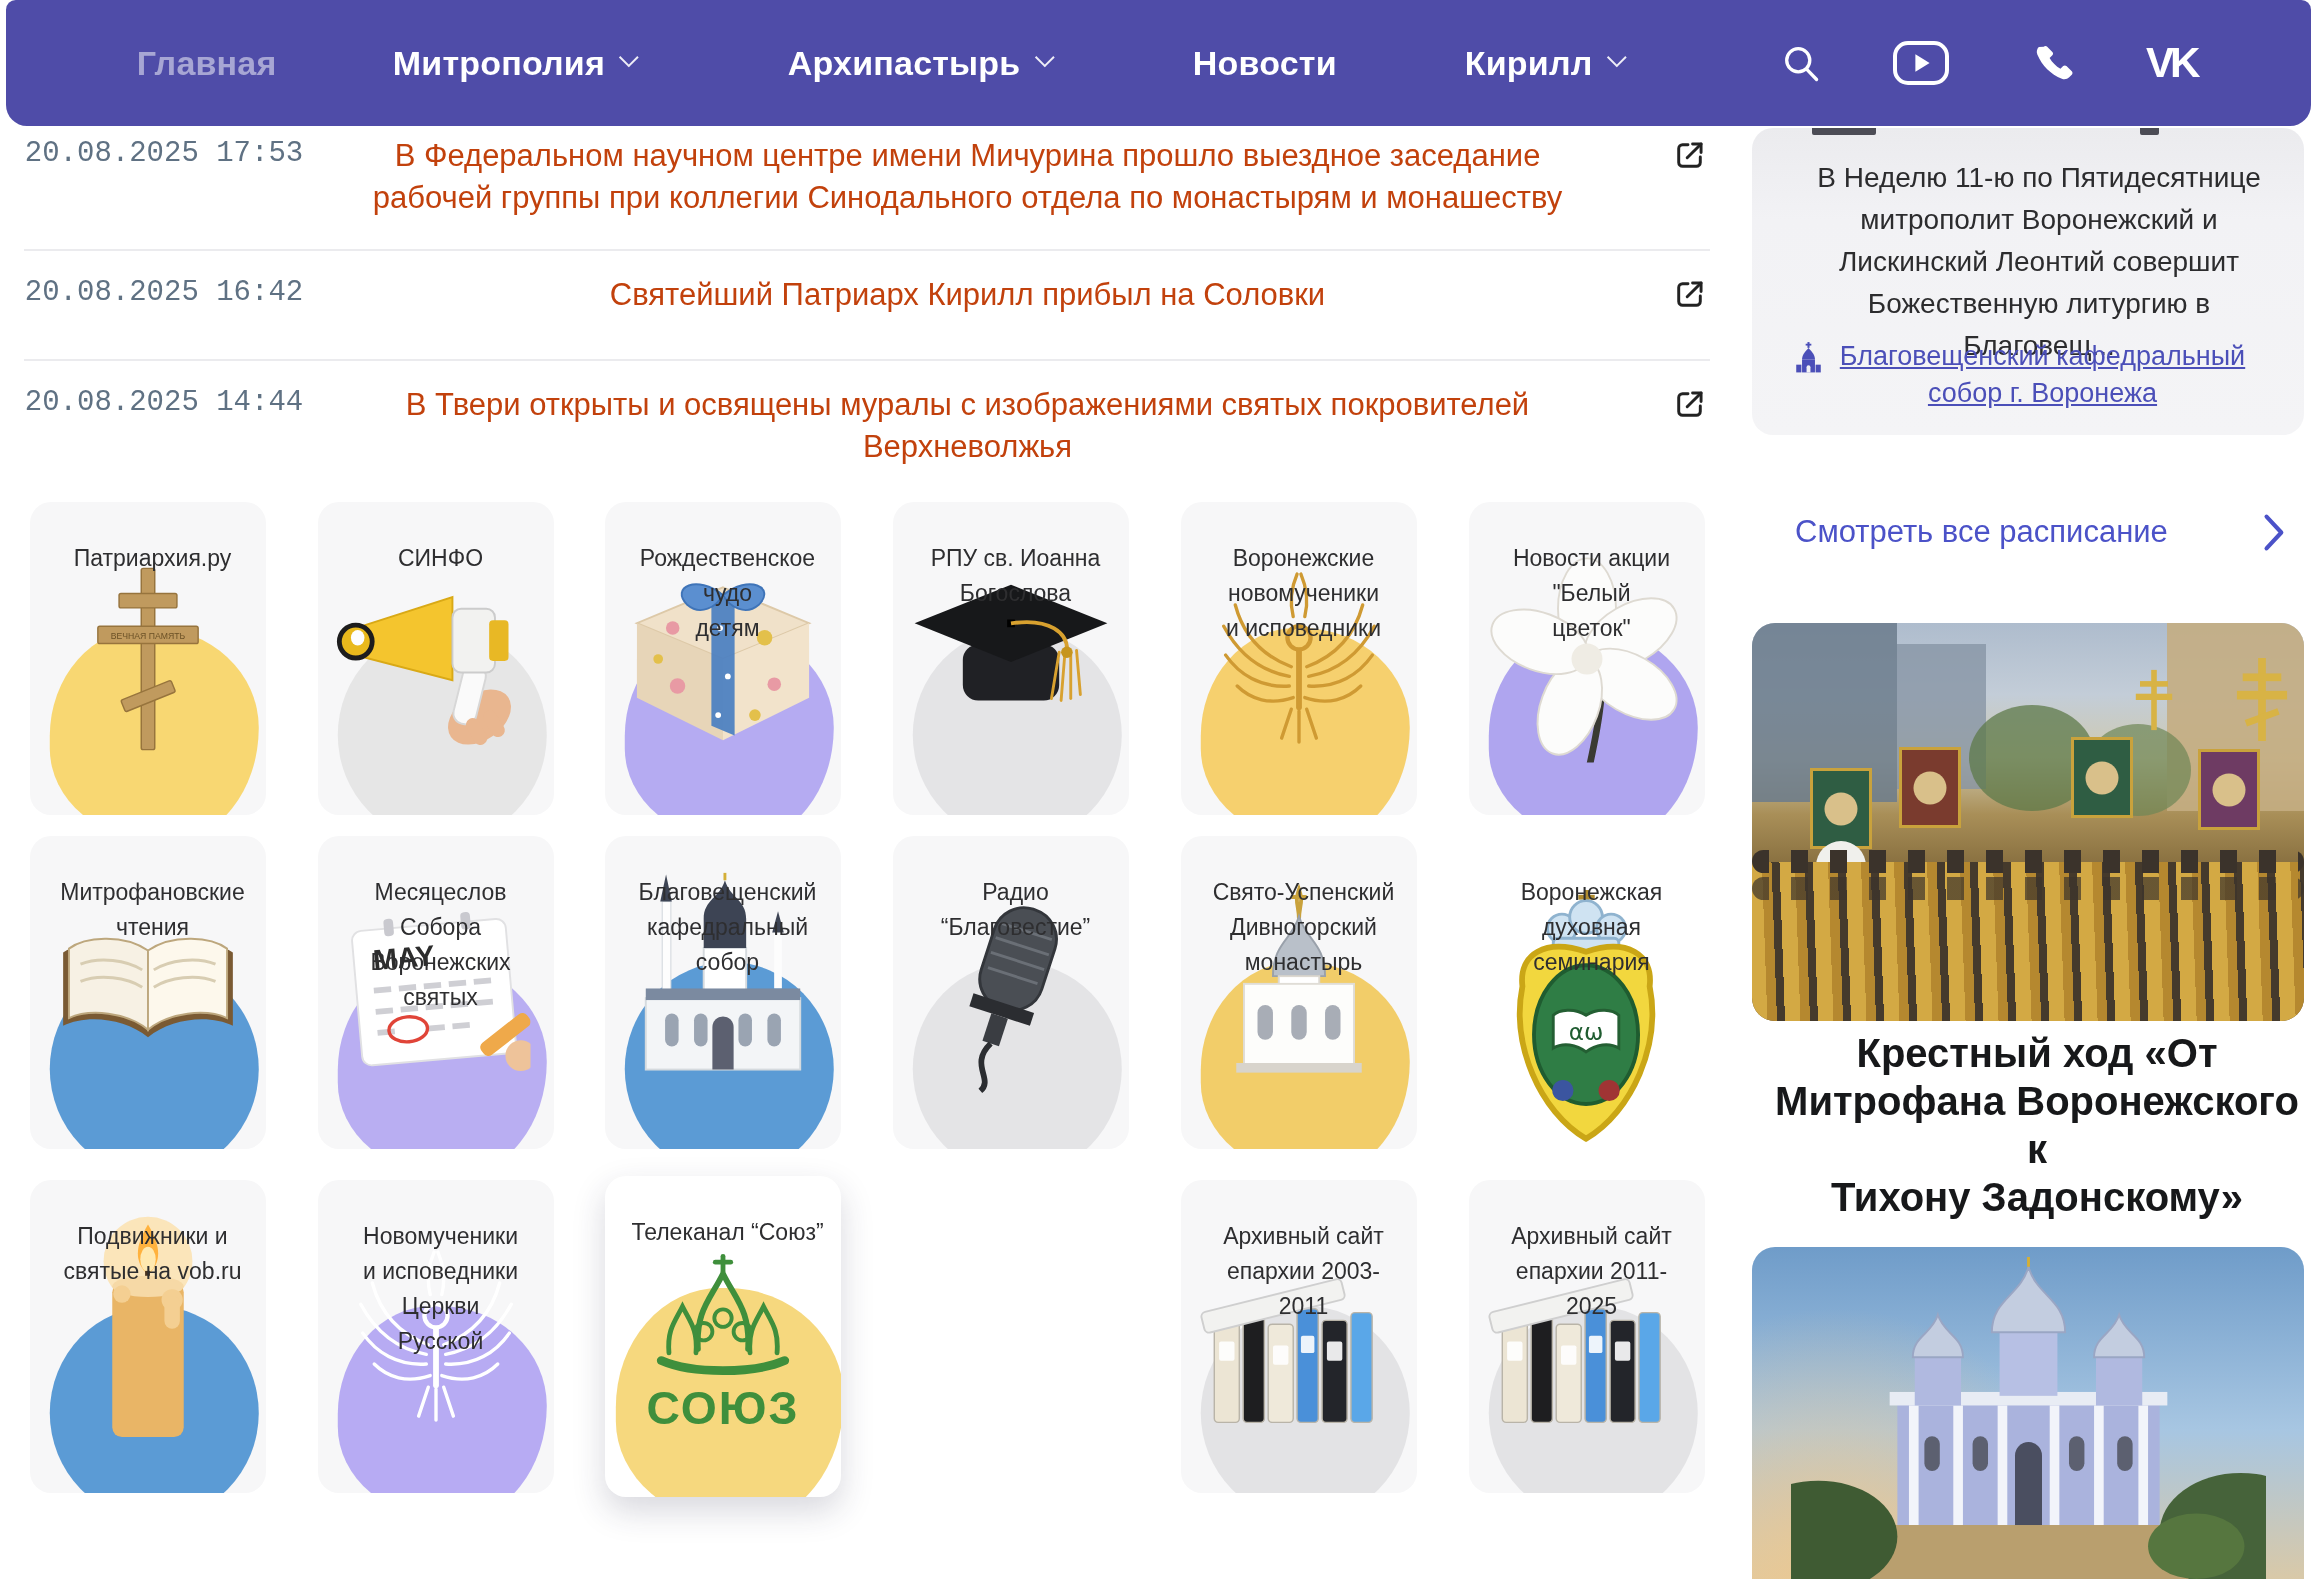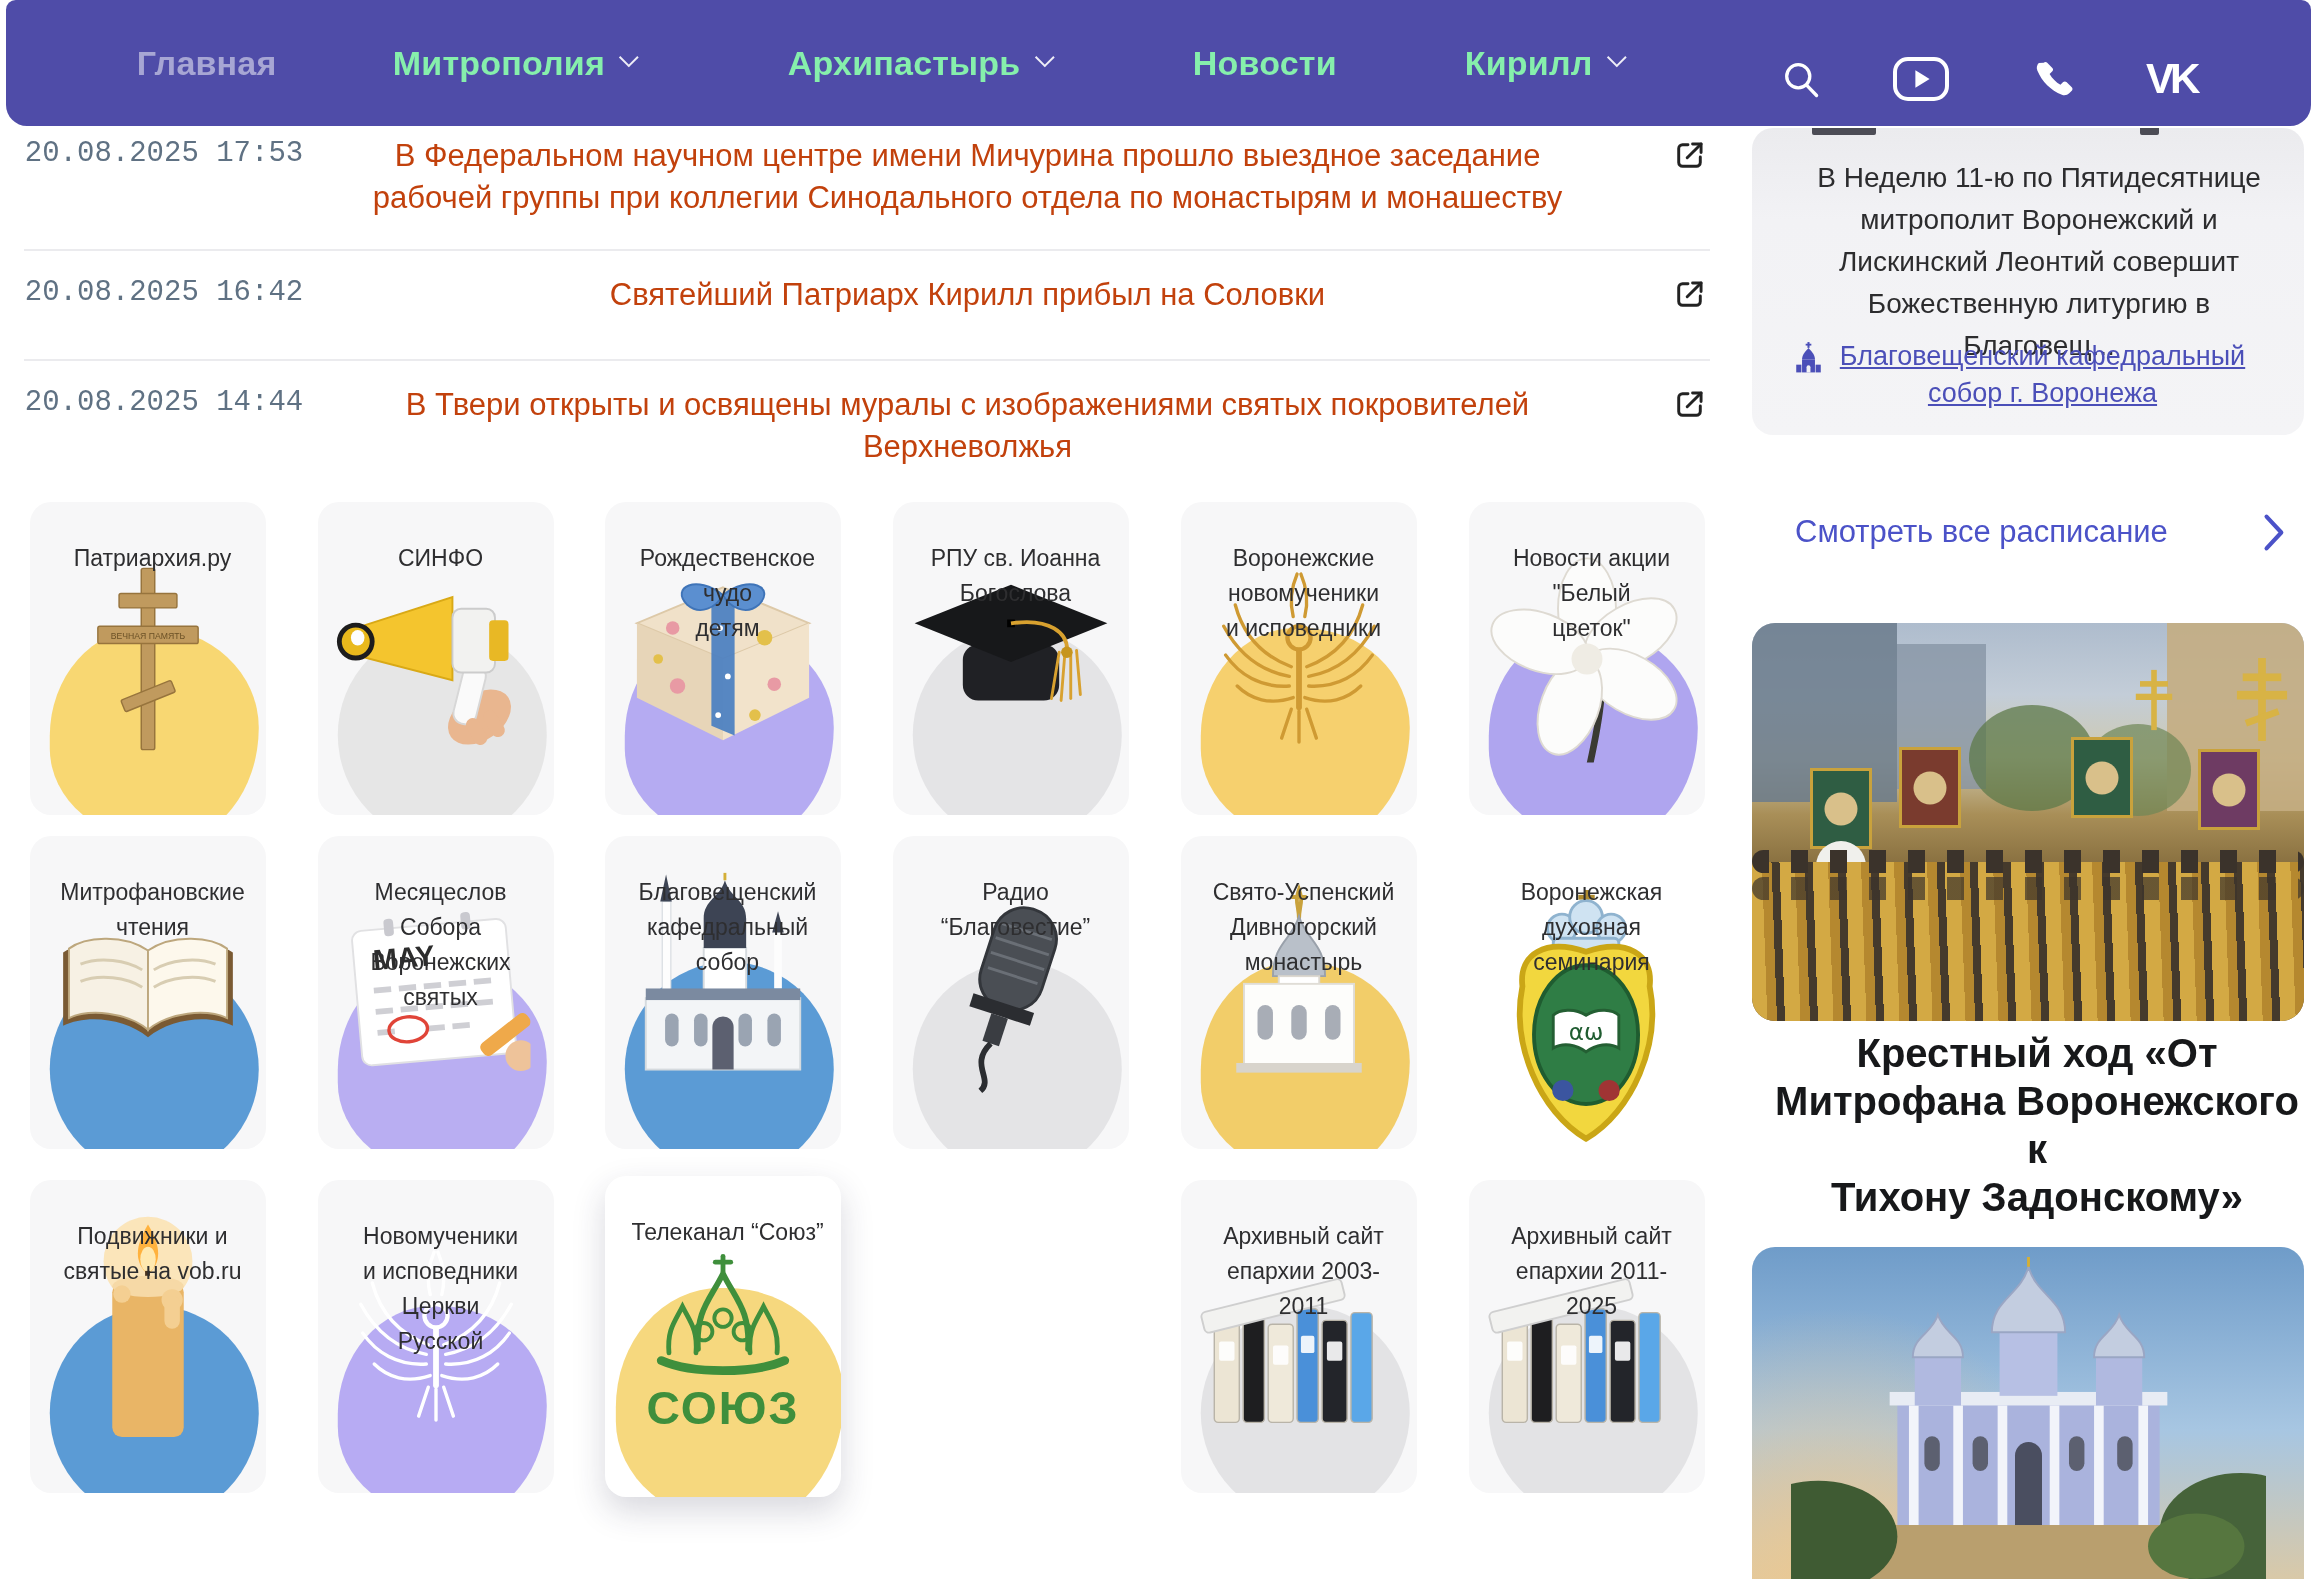--- a/index.html
+++ b/index.html
@@ -5,26 +5,26 @@
   html,body{margin:0;padding:0;background:#fff;}
   #stage{position:relative;width:2317px;height:1580px;background:#fff;overflow:hidden;
          font-family:"Liberation Sans","DejaVu Sans",sans-serif;color:#202124;text-align:center;}
   .abs{position:absolute;}
   .pre{white-space:pre-line;}
 
   
   .nav{position:absolute;left:5.8px;right:5.8px;top:0;height:126px;background:#4f4ca8;
        border-radius:9.7px 9.7px 21px 21px;z-index:50;}
   .nav-item{position:absolute;top:0;height:126px;display:flex;align-items:center;
-            font-size:34px;font-weight:700;color:#86efac;cursor:pointer;letter-spacing:0.2px;}
+            font-size:34px;font-weight:700;color:#ffffff;cursor:pointer;letter-spacing:0.2px;}
   .nav-item.muted{color:rgba(255,255,255,.5);}
   .chev{display:inline-block;width:11.6px;height:11.6px;border-right:2.9px solid rgba(255,255,255,.9);
         border-bottom:2.9px solid rgba(255,255,255,.9);transform:rotate(45deg) translate(-1.9px,-1.9px);
         margin-left:17.4px;margin-top:-5.8px;}
-  .nav-ico{position:absolute;top:0;height:126px;display:flex;align-items:center;cursor:pointer;margin-top:16px;}
+  .nav-ico{position:absolute;top:0;height:126px;display:flex;align-items:center;cursor:pointer;}
 
   
   .news-row{position:absolute;left:24px;width:1685px;display:flex;align-items:flex-start;}
   .news-date{width:280px;flex:0 0 280px;font-size:29px;color:#5f7183;padding-top:1.9px;white-space:nowrap;font-family:Liberation Mono, monospace;}
   .news-title{flex:1;font-size:31px;line-height:42px;color:#c2410c;padding-right:39px;}
   .news-ext{flex:0 0 39px;padding-top:1.9px;}
   .divider{position:absolute;left:24px;width:1686px;height:1.9px;background:#ebebee;}
 
   
   .card{position:absolute;width:236px;height:313px;background:#f7f7f8;border-radius:21px;

